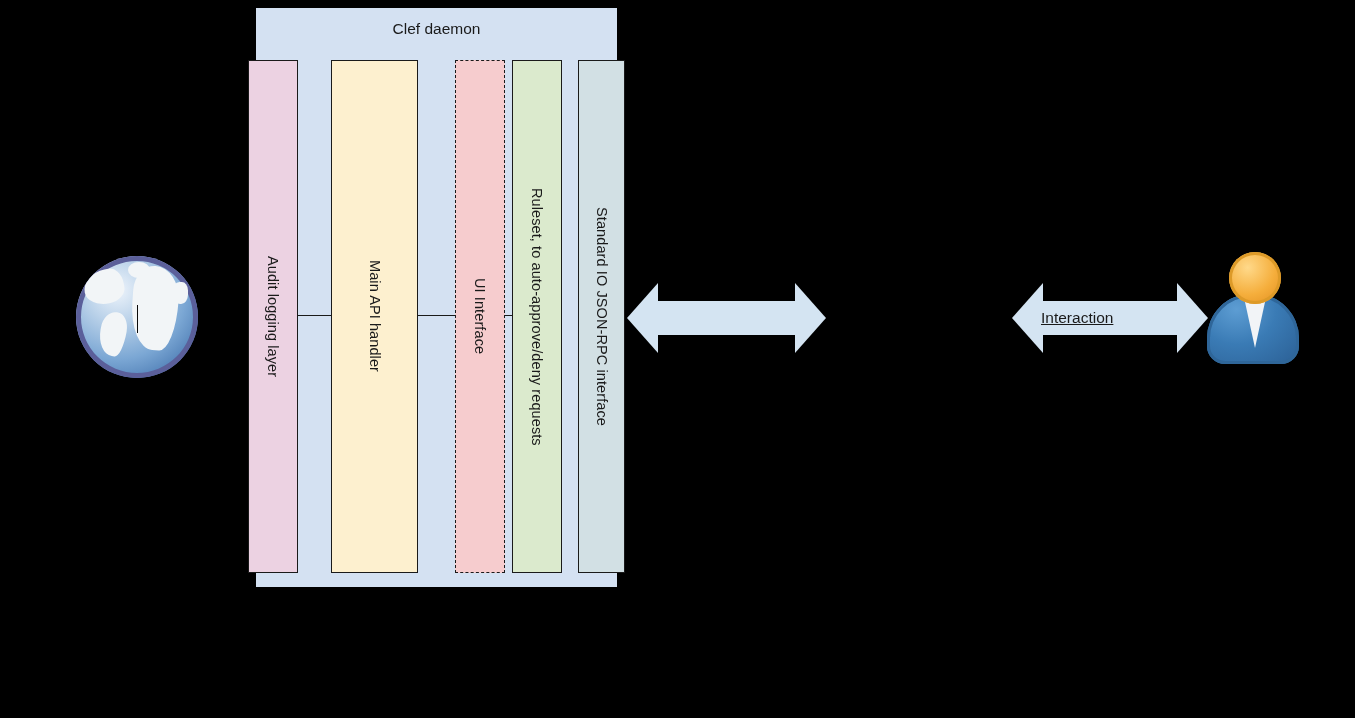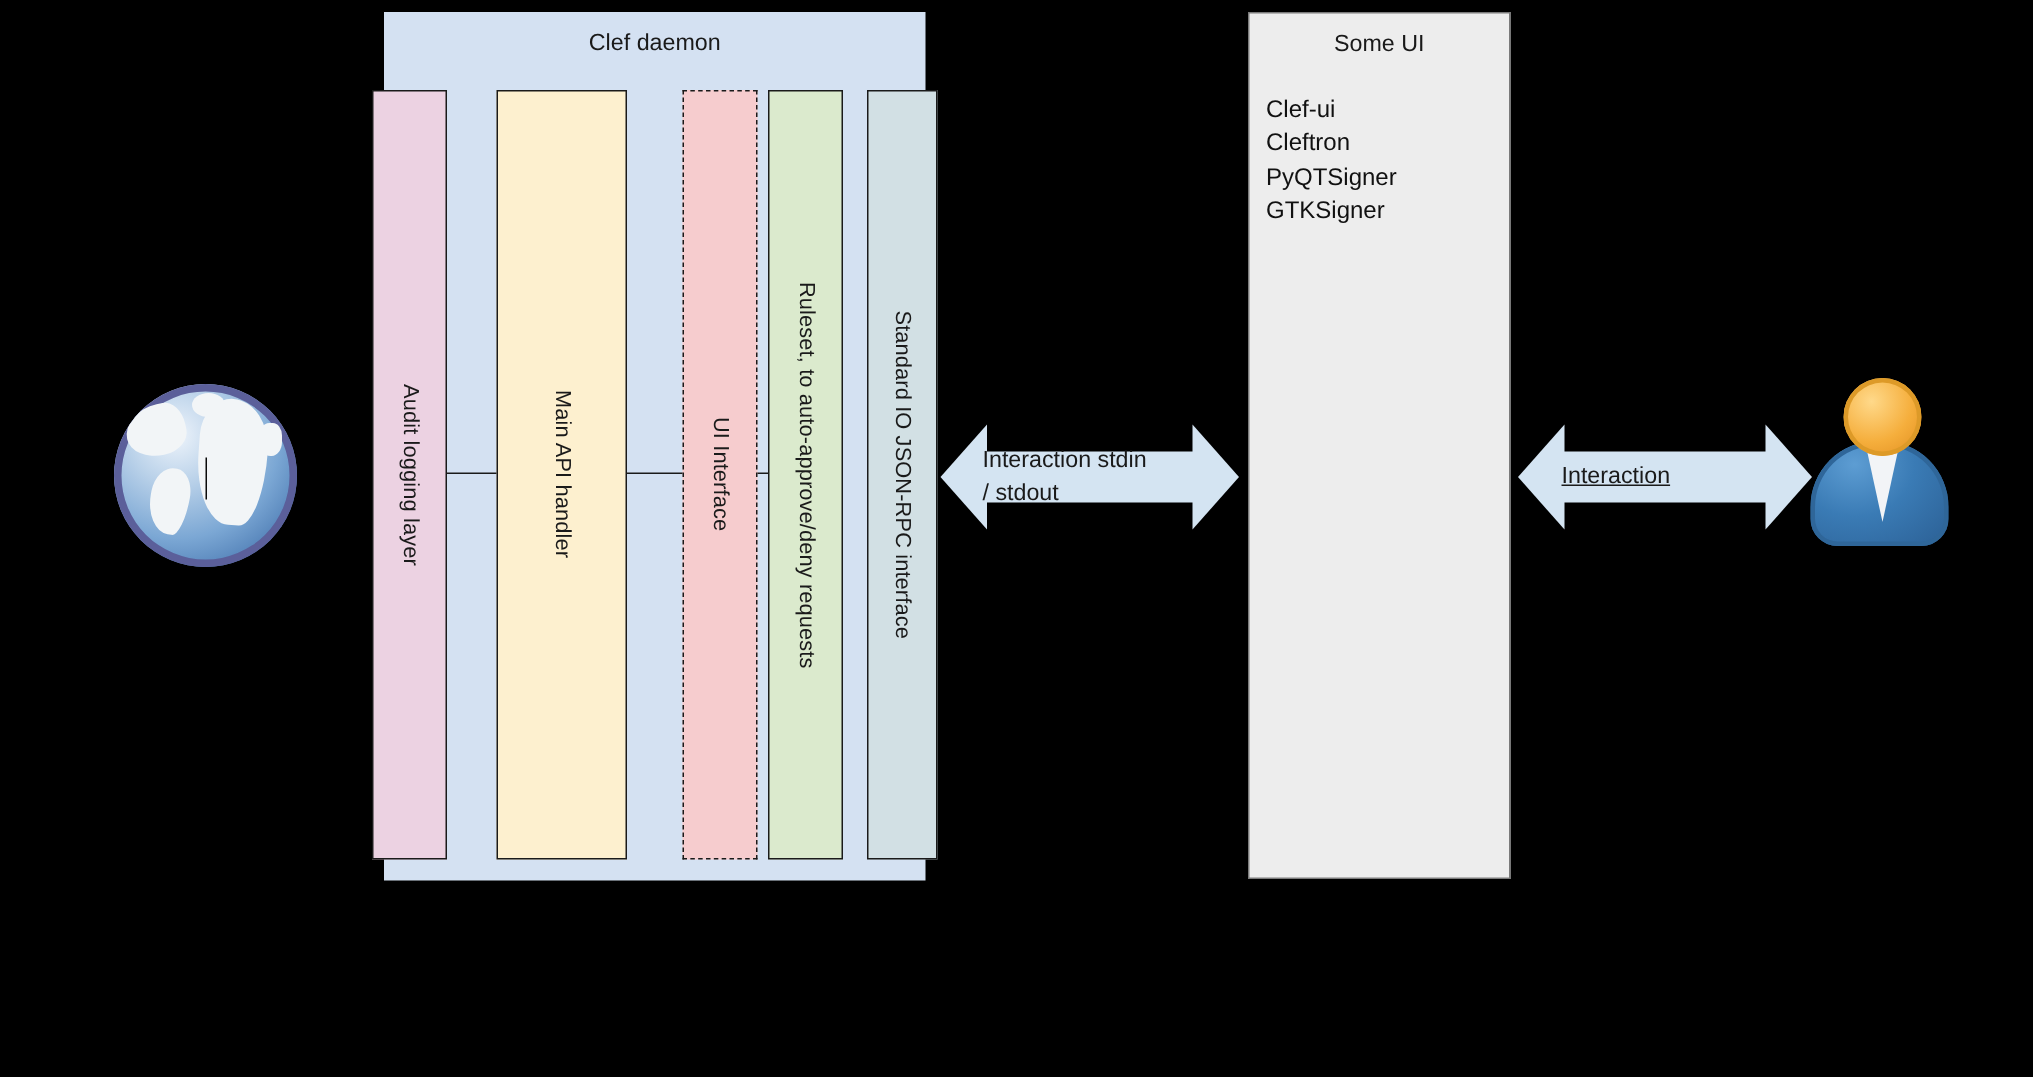--- a/index.html
+++ b/index.html
@@ -258,32 +258,21 @@
     <span class="vlabel">Standard IO JSON-RPC interface</span>
   </div>
 
   <div class="arrow-wrap" style="left:627px; top:283px; width:199px;">
     <div class="arrow" style="position:absolute; left:0; top:0; width:199px; height:70px; background:transparent;">
       <div class="head left"></div>
       <div class="shaft"></div>
       <div class="head right"></div>
     </div>
   </div>
-  <div class="arrow-label" style="left:655px; top:296px; width:160px;">Interaction stdin
-/ stdout</div>
-
-  <div class="ui-panel">
-    <div class="ui-title">Some UI</div>
-    <div class="ui-list">
-      <div>Clef-ui</div>
-      <div>Cleftron</div>
-      <div>PyQTSigner</div>
-      <div>GTKSigner</div>
-    </div>
-  </div>
+
 
   <div class="arrow-wrap" style="left:1012px; top:283px; width:196px;">
     <div class="arrow" style="position:absolute; left:0; top:0; width:196px; height:70px; background:transparent;">
       <div class="head left"></div>
       <div class="shaft"></div>
       <div class="head right"></div>
     </div>
   </div>
   <div class="arrow-label" style="left:1041px; top:307px; width:140px;text-decoration:underline;">Interaction</div>
 

